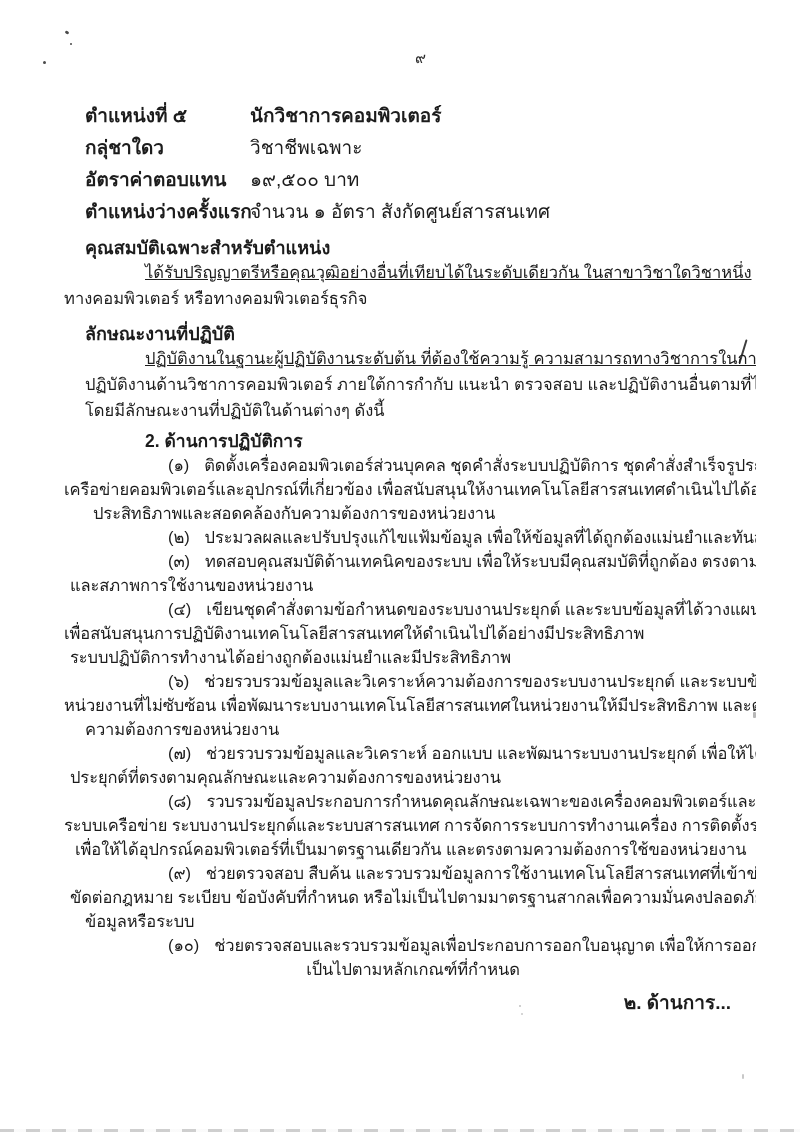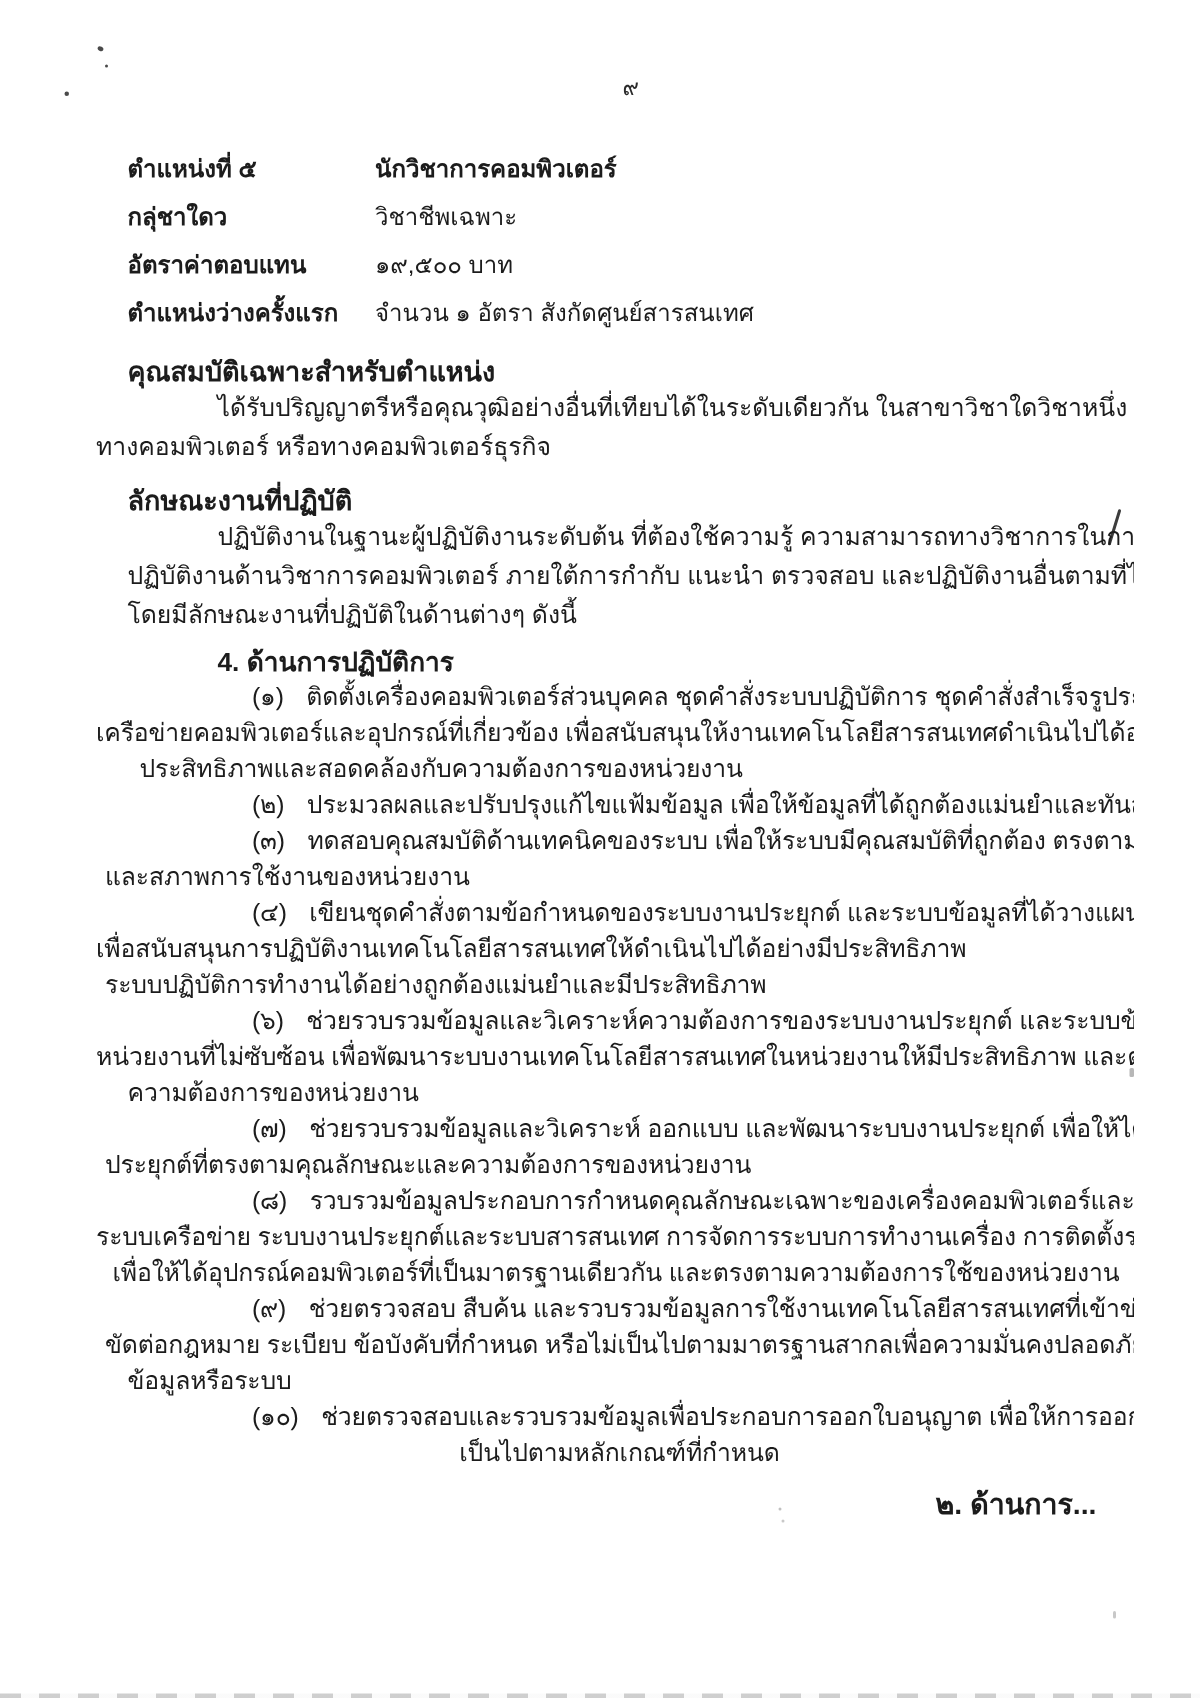--- a/index.html
+++ b/index.html
@@ -11,33 +11,33 @@
     overflow:hidden;
     font-family:"Liberation Sans","DejaVu Sans",sans-serif;
     color:#1c1c1c;
   }
   .content{position:absolute;left:85px;right:44px;top:0;}
   .page-number{
     margin-top:46px;height:22px;
     text-align:center;font-size:15px;color:#2a2a2a;
   }
   .header-rows{margin-top:32px;}
-  .h-row{display:flex;height:32px;font-size:16px;white-space:nowrap;}
+  .h-row{display:flex;height:32px;font-size:19px;white-space:nowrap;}
   .h-label{width:165px;flex-shrink:0;font-weight:bold;}
   .h-value{font-weight:normal;}
   .h-value.bold{font-weight:bold;}
   .sec-title{
     font-weight:bold;font-size:18px;height:26px;
     white-space:nowrap;
   }
   .para-line{
     font-size:16.5px;line-height:26px;height:26px;
     white-space:nowrap;overflow:hidden;
   }
-  .indent1{padding-left:60px;}
+  .indent1{padding-left:60px;text-decoration:underline;}
   .sub-title{
     font-weight:bold;font-size:17.5px;height:24px;
     padding-left:60px;margin-top:4px;white-space:nowrap;
   }
   .items{margin-top:2px;}
   .line{
     font-size:16.5px;line-height:24px;height:24px;
     white-space:nowrap;overflow:hidden;letter-spacing:-0.1px;
   }
   .item-first{padding-left:83px;}
@@ -105,21 +105,21 @@
 
     <div class="sec-title" style="margin-top:5px;">คุณสมบัติเฉพาะสำหรับตำแหน่ง</div>
     <div class="para-line indent1">ได้รับปริญญาตรีหรือคุณวุฒิอย่างอื่นที่เทียบได้ในระดับเดียวกัน ในสาขาวิชาใดวิชาหนึ่ง</div>
     <div class="para-line" style="margin-left:-21px;">ทางคอมพิวเตอร์ หรือทางคอมพิวเตอร์ธุรกิจ</div>
 
     <div class="sec-title" style="margin-top:8px;">ลักษณะงานที่ปฏิบัติ</div>
     <div class="para-line indent1">ปฏิบัติงานในฐานะผู้ปฏิบัติงานระดับต้น ที่ต้องใช้ความรู้ ความสามารถทางวิชาการในการทำงาน</div>
     <div class="para-line">ปฏิบัติงานด้านวิชาการคอมพิวเตอร์ ภายใต้การกำกับ แนะนำ ตรวจสอบ และปฏิบัติงานอื่นตามที่ได้รับมอบหมาย</div>
     <div class="para-line">โดยมีลักษณะงานที่ปฏิบัติในด้านต่างๆ ดังนี้</div>
 
-    <div class="sub-title">4. ด้านการปฏิบัติการ</div>
+    <div class="sub-title">2. ด้านการปฏิบัติการ</div>
 
     <div class="items">
 
       <div class="line item-first"><span class="item-num">(๑)</span><span>ติดตั้งเครื่องคอมพิวเตอร์ส่วนบุคคล ชุดคำสั่งระบบปฏิบัติการ ชุดคำสั่งสำเร็จรูประบบ</span></div>
       <div class="line" style="margin-left:-21px;">เครือข่ายคอมพิวเตอร์และอุปกรณ์ที่เกี่ยวข้อง เพื่อสนับสนุนให้งานเทคโนโลยีสารสนเทศดำเนินไปได้อย่างมี</div>
       <div class="line" style="margin-left:8px;">ประสิทธิภาพและสอดคล้องกับความต้องการของหน่วยงาน</div>
 
       <div class="line item-first"><span class="item-num">(๒)</span><span>ประมวลผลและปรับปรุงแก้ไขแฟ้มข้อมูล เพื่อให้ข้อมูลที่ได้ถูกต้องแม่นยำและทันสมัย</span></div>
 
       <div class="line item-first"><span class="item-num">(๓)</span><span>ทดสอบคุณสมบัติด้านเทคนิคของระบบ เพื่อให้ระบบมีคุณสมบัติที่ถูกต้อง ตรงตามความต้องการ</span></div>

